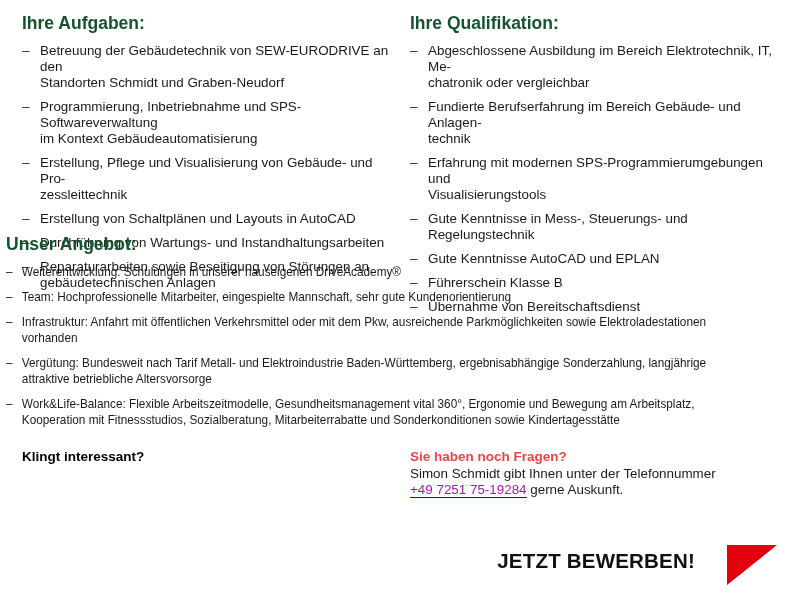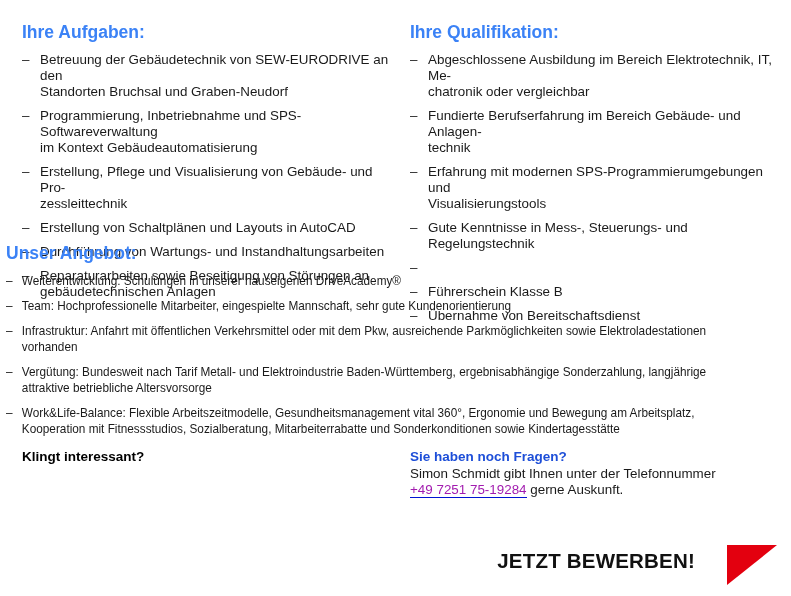--- a/index.html
+++ b/index.html
@@ -4,21 +4,21 @@
 <style>
   html,body{margin:0;padding:0;background:#fff;}
   body{
     width:791px;height:596px;position:relative;overflow:hidden;
     font-family:"Liberation Sans",sans-serif;color:#1a1a1a;
     -webkit-font-smoothing:antialiased;
   }
   .page{position:absolute;inset:0;background:#ffffff;}
 
   
-  .sec-title{font-size:17.5px;font-weight:bold;color:#3b82f6;margin:12px 0 9px 0;}
+  .sec-title{font-size:17.5px;font-weight:bold;color:#14532d;margin:3px 0 9px 0;}
 
   
   ul.blist{list-style:none;margin:0;padding:0;}
   ul.blist li{
     display:flex;gap:8px;margin:0 0 8px 0;
     font-size:13.4px;line-height:16px;
   }
   ul.blist .dash{flex:0 0 10px;color:#1a1a1a;}
   ul.blist .itext{white-space:pre-line;}
 
@@ -62,21 +62,21 @@
 <body>
 
 <div class="page">
 
   <section class="col-left">
     <h2 class="sec-title">Ihre Aufgaben:</h2>
     <ul class="blist">
       <li>
           <span class="dash">–</span>
           <span class="itext">Betreuung der Gebäudetechnik von SEW-EURODRIVE an den
-Standorten Bruchsal und Graben-Neudorf</span>
+Standorten Schmidt und Graben-Neudorf</span>
         </li>
       <li>
           <span class="dash">–</span>
           <span class="itext">Programmierung, Inbetriebnahme und SPS-Softwareverwaltung
 im Kontext Gebäudeautomatisierung</span>
         </li>
       <li>
           <span class="dash">–</span>
           <span class="itext">Erstellung, Pflege und Visualisierung von Gebäude- und Pro-
 zessleittechnik</span>
@@ -114,20 +114,21 @@
           <span class="dash">–</span>
           <span class="itext">Erfahrung mit modernen SPS-Programmierumgebungen und
 Visualisierungstools</span>
         </li>
       <li>
           <span class="dash">–</span>
           <span class="itext">Gute Kenntnisse in Mess-, Steuerungs- und Regelungstechnik</span>
         </li>
       <li>
           <span class="dash">–</span>
+          <span class="itext">Gute Kenntnisse AutoCAD und EPLAN</span>
         </li>
       <li>
           <span class="dash">–</span>
           <span class="itext">Führerschein Klasse B</span>
         </li>
       <li>
           <span class="dash">–</span>
           <span class="itext">Übernahme von Bereitschaftsdienst</span>
         </li>
     </ul>
@@ -160,21 +161,21 @@
 Kooperation mit Fitnessstudios, Sozialberatung, Mitarbeiterrabatte und Sonderkonditionen sowie Kindertagesstätte</span>
         </li>
     </ul>
   </section>
 
   <section class="apply">
     <div class="mini-title accent" style="color: #000000;">Klingt interessant?</div>
   </section>
 
   <section class="contact">
-    <div class="mini-title accent" style="color: #1d4ed8;">Sie haben noch Fragen?</div>
+    <div class="mini-title accent" style="color: #ef4444;">Sie haben noch Fragen?</div>
     <div class="mini-body"><span>Simon Schmidt gibt Ihnen unter der Telefonnummer
 </span><a class="phone-link" style="border-bottom-color: rgb(0, 20, 210);">+49 7251 75-19284</a><span> gerne Auskunft.</span></div>
   </section>
 
 
   <div class="footer-cta">
     <div class="cta-block">
       <div class="cta-title">JETZT BEWERBEN!</div>
       <div class="cta-url accent" style="color: rgb(227, 0, 15); margin-top: 25px;">www.sew-eurodrive.de/karriere</div>
     </div>

